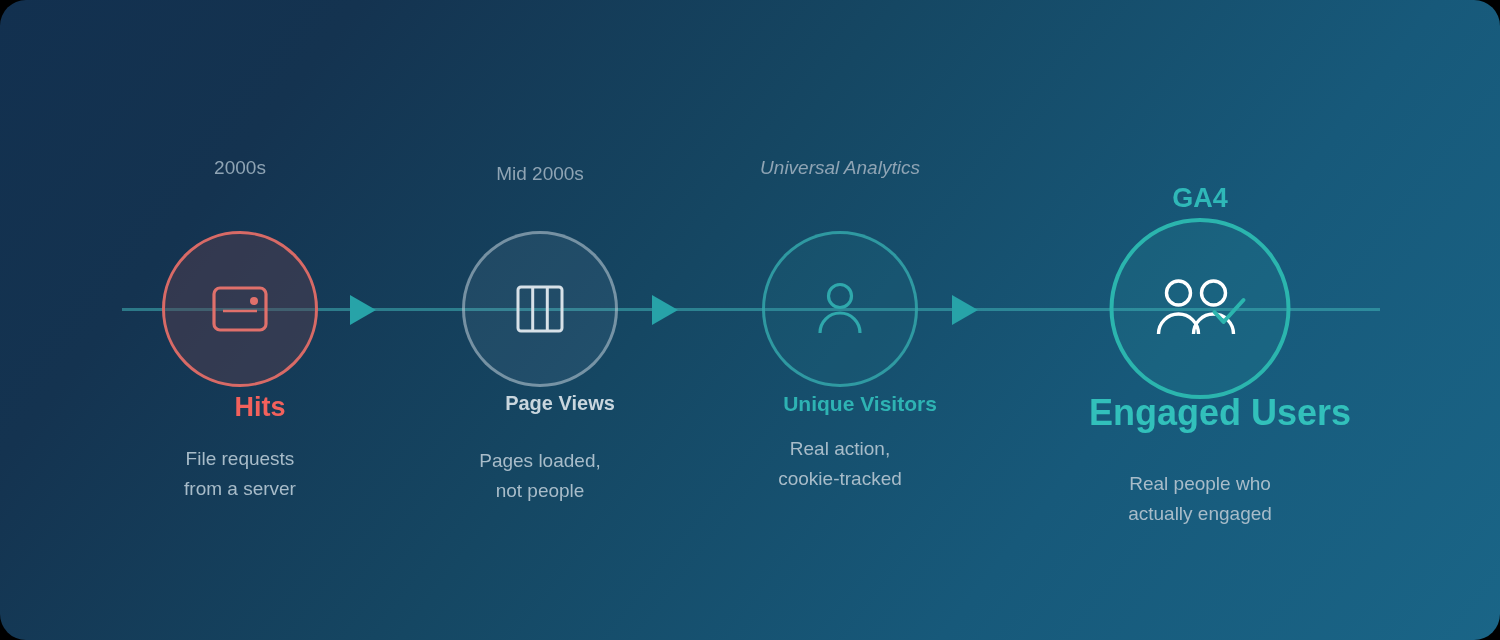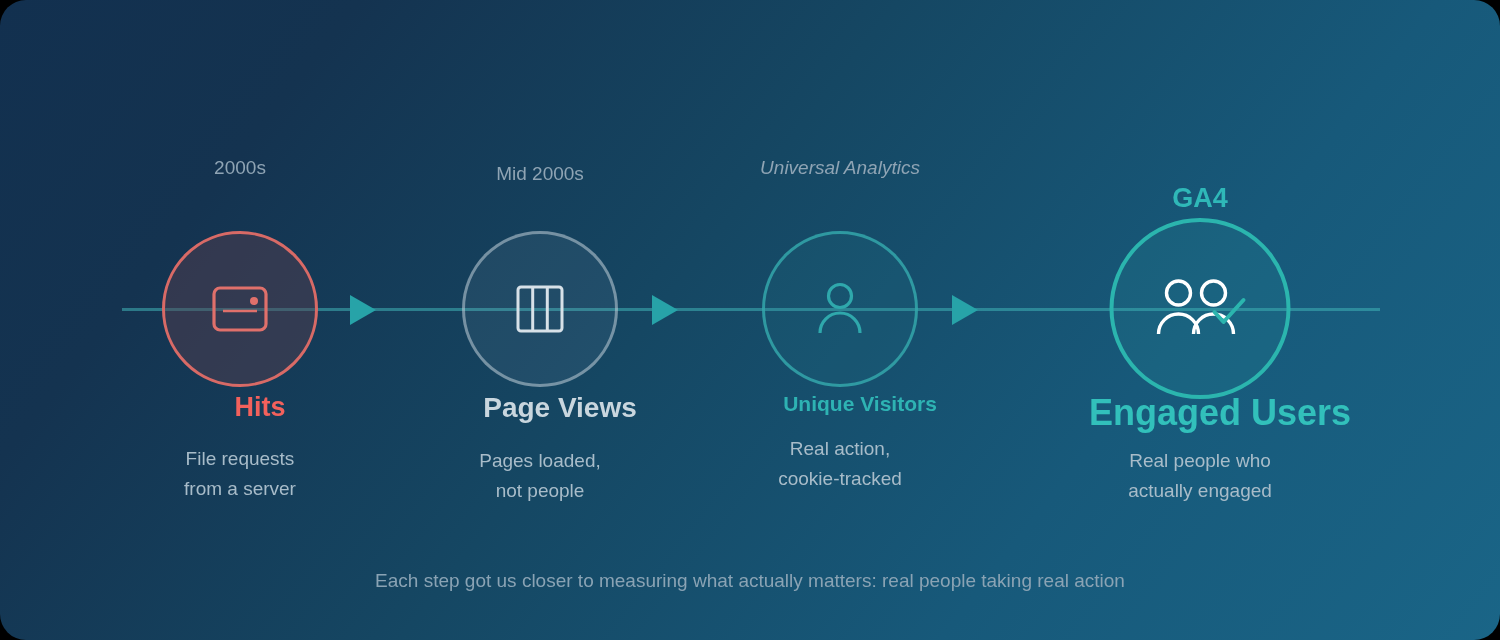--- a/index.html
+++ b/index.html
@@ -126,21 +126,21 @@
   #stage-hits .desc { top: 444px; }
 
   
   #stage-pageviews { left: 540px; width: 320px; margin-left: -160px; }
   #stage-pageviews .era { top: 163px; }
   #stage-pageviews .circle {
     top: 231px; width: 156px; height: 156px;
     border: 3px solid rgba(190, 204, 214, 0.55);
     background: rgba(150, 180, 200, 0.09);
   }
-  #stage-pageviews .name { top: 392px; font-size: 28px; color: #c9d6de; }
+  #stage-pageviews .name { top: 392px; font-size: 20px; color: #c9d6de; }
   #stage-pageviews .desc { top: 446px; }
 
   
   #stage-unique { left: 840px; width: 330px; margin-left: -165px; }
   #stage-unique .era { top: 157px; font-style: italic; }
   #stage-unique .circle {
     top: 231px; width: 156px; height: 156px;
     border: 3px solid rgba(52, 166, 170, 0.85);
     background: rgba(45, 150, 160, 0.10);
   }
@@ -149,21 +149,21 @@
 
   
   #stage-engaged { left: 1200px; width: 340px; margin-left: -170px; }
   #stage-engaged .era { top: 135px; margin-top: 48px; }
   #stage-engaged .circle {
     top: 218px; width: 181px; height: 181px;
     border: 4px solid #2bb5ae;
     background: rgba(48, 168, 168, 0.13);
   }
   #stage-engaged .name { top: 392px; font-size: 36px; color: #32c0bb; }
-  #stage-engaged .desc { top: 446px; }
+  #stage-engaged .desc { top: 469px; }
 
   
   .footer {
     position: absolute;
     left: 0;
     top: 570px;
     width: 1500px;
     text-align: center;
     font-size: 19px;
     color: #8aa3b4;
@@ -241,15 +241,14 @@
           <path d="M42 56 a20 20 0 0 1 40 0" fill="none" stroke="#ffffff" stroke-width="3.4"></path>
           <polyline points="63,34 72,44 92,22" fill="none" stroke="#2bb5ae" stroke-width="4" stroke-linecap="round" stroke-linejoin="round"></polyline>
         </svg>
       </span>
     </div>
     <div class="name">Engaged Users</div>
     <div class="desc">Real people who
 actually engaged</div>
   </div>
 
-  <div class="footer">Each step got us closer to measuring what actually matters: real people taking real action</div>
 
 </div>
 
 </body></html>

